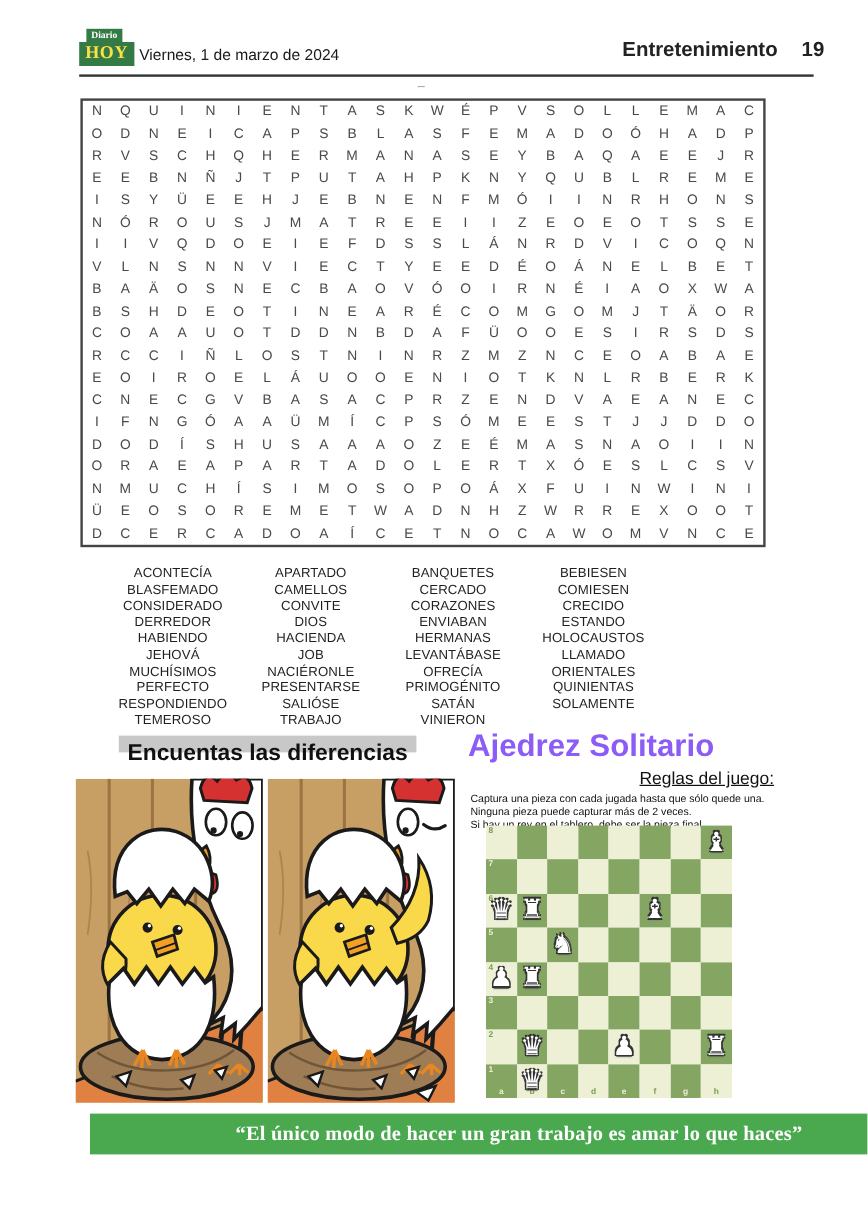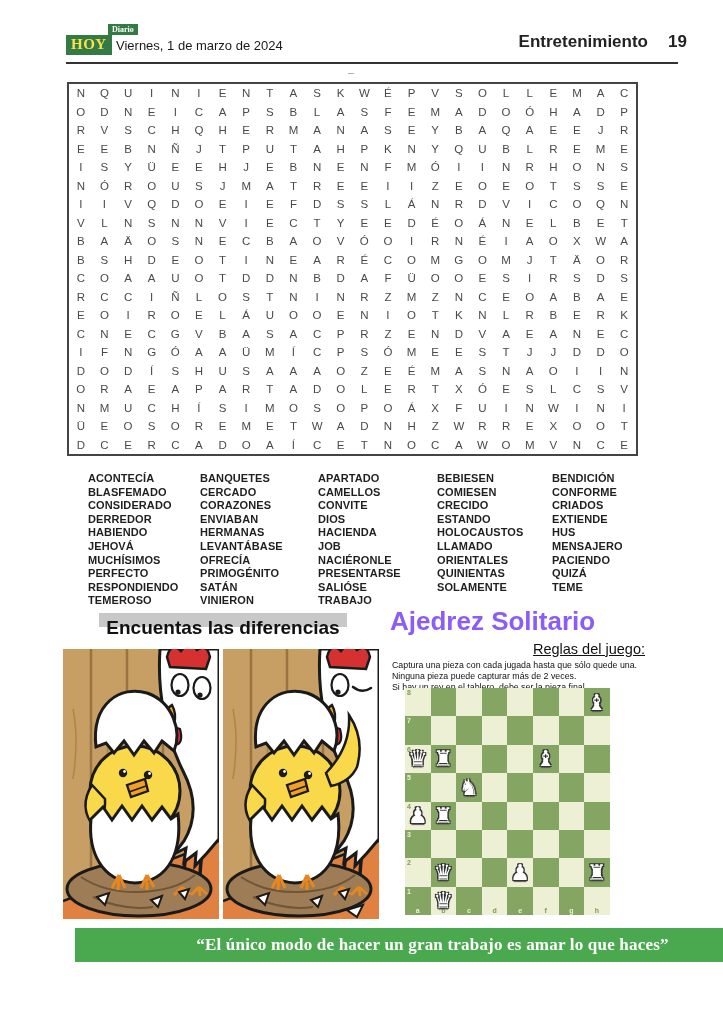--- a/index.html
+++ b/index.html
@@ -1,21 +1,21 @@
 <!DOCTYPE html>
 <html><head>
 <meta charset="utf-8">
 <style>
   html,body{margin:0;padding:0;background:#fff;}
   .page{position:relative;width:723px;height:1024px;background:#ffffff;overflow:hidden;
         font-family:"Liberation Sans",sans-serif;color:#111;}
 
   
   .logo-tab{position:absolute;left:72px;top:24px;background:#337a44;color:#fff;
-            font-family:"Liberation Serif",serif;font-weight:bold;font-size:8px;padding:1px 4px;margin-left:36px;}
+            font-family:"Liberation Serif",serif;font-weight:bold;font-size:8px;padding:1px 4px;}
   .logo-box{position:absolute;left:66px;top:35px;background:#337a44;color:#fde047;
             font-family:"Liberation Serif",serif;font-weight:bold;font-size:15px;
             padding:1px 5px 2px;letter-spacing:.5px;}
   .date{position:absolute;left:116px;top:38px;font-size:13px;color:#1a1a1a;}
   .section-title{position:absolute;left:440px;top:32px;width:208px;text-align:right;
                  font-size:17px;font-weight:bold;color:#222;}
   .page-number{position:absolute;left:668px;top:32px;font-size:17px;font-weight:bold;color:#222;}
   .header-rule{position:absolute;left:66px;top:62px;width:612px;border-top:2px solid #333;}
 
   .grid-marker{position:absolute;left:348px;top:66px;color:#999;font-size:11px;}
@@ -23,21 +23,21 @@
   
   .wordsearch{position:absolute;left:67px;top:82px;width:571px;height:374px;
               border:2px solid #444;box-sizing:border-box;display:grid;
               grid-template-columns:repeat(24,1fr);grid-template-rows:repeat(20,1fr);}
   .gcell{display:flex;align-items:center;justify-content:center;font-size:11.5px;color:#4a4a4a;}
 
   
   .word-list{position:absolute;left:88px;top:472px;display:flex;}
   .wlcol:nth-child(1){width:112px}.wlcol:nth-child(2){width:118px}
   .wlcol:nth-child(3){width:119px}.wlcol:nth-child(4){width:115px}.wlcol:nth-child(5){width:auto}
-  .wlword{font-size:11px;font-weight:bold;color:#1f1f1f;line-height:13.6px;letter-spacing:.1px;}
+  .wlword{font-size:11px;font-weight:normal;color:#1f1f1f;line-height:13.6px;letter-spacing:.1px;text-align:center;}
 
   
   .diff-title{position:absolute;left:99px;top:613px;width:248px;height:14px;background:#c8c8c8;
               text-align:center;font-size:19px;font-weight:bold;color:#111;line-height:29px;}
   .diff-images{position:absolute;left:63px;top:649px;display:flex;gap:4px;}
   .diff-images svg{display:block;}
 
   
   .chess-title{position:absolute;left:390px;top:606px;width:255px;text-align:left;
                font-size:26px;font-weight:bold;color:#8b5cf6;}
@@ -570,64 +570,53 @@
         <div class="wlword">CONSIDERADO</div>
         <div class="wlword">DERREDOR</div>
         <div class="wlword">HABIENDO</div>
         <div class="wlword">JEHOVÁ</div>
         <div class="wlword">MUCHÍSIMOS</div>
         <div class="wlword">PERFECTO</div>
         <div class="wlword">RESPONDIENDO</div>
         <div class="wlword">TEMEROSO</div>
       </div>
       <div class="wlcol">
+        <div class="wlword">APARTADO</div>
+        <div class="wlword">CAMELLOS</div>
+        <div class="wlword">CONVITE</div>
+        <div class="wlword">DIOS</div>
+        <div class="wlword">HACIENDA</div>
+        <div class="wlword">JOB</div>
+        <div class="wlword">NACIÉRONLE</div>
+        <div class="wlword">PRESENTARSE</div>
+        <div class="wlword">SALIÓSE</div>
+        <div class="wlword">TRABAJO</div>
+      </div>
+      <div class="wlcol">
         <div class="wlword">BANQUETES</div>
         <div class="wlword">CERCADO</div>
         <div class="wlword">CORAZONES</div>
         <div class="wlword">ENVIABAN</div>
         <div class="wlword">HERMANAS</div>
         <div class="wlword">LEVANTÁBASE</div>
         <div class="wlword">OFRECÍA</div>
         <div class="wlword">PRIMOGÉNITO</div>
         <div class="wlword">SATÁN</div>
         <div class="wlword">VINIERON</div>
       </div>
       <div class="wlcol">
-        <div class="wlword">APARTADO</div>
-        <div class="wlword">CAMELLOS</div>
-        <div class="wlword">CONVITE</div>
-        <div class="wlword">DIOS</div>
-        <div class="wlword">HACIENDA</div>
-        <div class="wlword">JOB</div>
-        <div class="wlword">NACIÉRONLE</div>
-        <div class="wlword">PRESENTARSE</div>
-        <div class="wlword">SALIÓSE</div>
-        <div class="wlword">TRABAJO</div>
-      </div>
-      <div class="wlcol">
         <div class="wlword">BEBIESEN</div>
         <div class="wlword">COMIESEN</div>
         <div class="wlword">CRECIDO</div>
         <div class="wlword">ESTANDO</div>
         <div class="wlword">HOLOCAUSTOS</div>
         <div class="wlword">LLAMADO</div>
         <div class="wlword">ORIENTALES</div>
         <div class="wlword">QUINIENTAS</div>
         <div class="wlword">SOLAMENTE</div>
-      </div>
-      <div class="wlcol">
-        <div class="wlword">BENDICIÓN</div>
-        <div class="wlword">CONFORME</div>
-        <div class="wlword">CRIADOS</div>
-        <div class="wlword">EXTIENDE</div>
-        <div class="wlword">HUS</div>
-        <div class="wlword">MENSAJERO</div>
-        <div class="wlword">PACIENDO</div>
-        <div class="wlword">QUIZÁ</div>
-        <div class="wlword">TEME</div>
       </div>
     </div>
 
   <div class="diff-title" style="background: rgb(200, 200, 200);">Encuentas las diferencias</div>
   <div class="diff-images">
     <div>
         <svg viewBox="0 0 156 270" width="156" height="270">
           <rect width="156" height="270" fill="#c79e63"></rect>
           <g stroke="#9a7440" stroke-width="2.5">
             <line x1="28" y1="0" x2="28" y2="262"></line>

